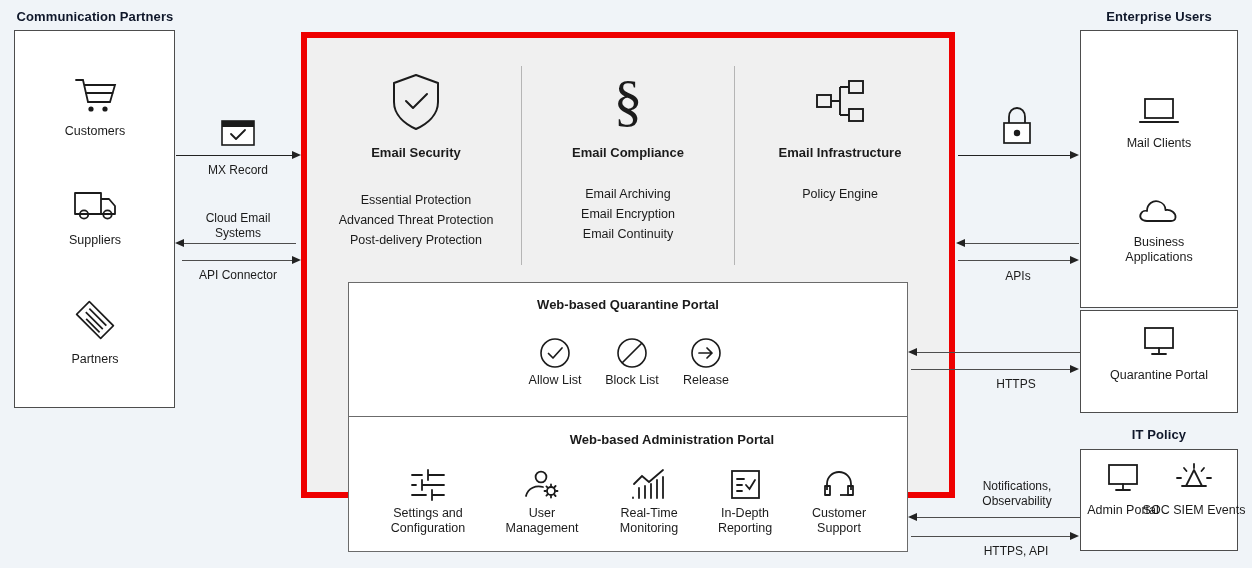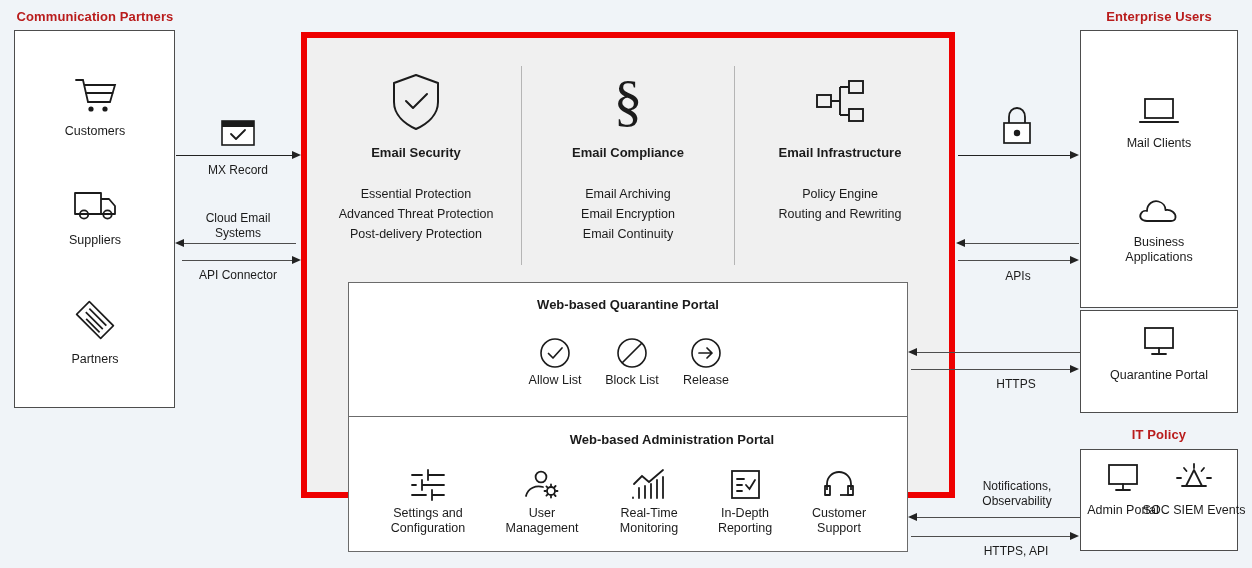--- a/index.html
+++ b/index.html
@@ -6,21 +6,21 @@
   body{
     width:1252px;height:568px;
     background:#f0f4f8;
     font-family:"Liberation Sans", sans-serif;
     color:#1b1b1b;
     overflow:hidden;
     position:relative;
   }
   .abs{position:absolute;}
   .panel-title{
-    font-size:13px;font-weight:bold;color:#b91c1c;text-align:center;
+    font-size:13px;font-weight:bold;color:#0f172a;text-align:center;
     letter-spacing:.1px;white-space:nowrap;
   }
   .box{
     position:absolute;border:1.5px solid #4d4d4d;background:#ffffff;
     box-sizing:border-box;
   }
   .node{position:absolute;text-align:center;width:120px;}
   .node .lbl{font-size:12.5px;line-height:14.5px;margin-top:5px;color:#1b1b1b;}
   .ico{display:block;margin:0 auto;}
   
@@ -128,21 +128,21 @@
 <div class="vdiv" style="left:734px;top:66px;height:199px;"></div>
 
 <div class="pillar" style="left:316px;top:72px;width:200px;">
   <span class="ico">
     <svg width="54" height="60" viewBox="0 0 54 60">
         <path d="M27 3 L49 11 L49 30 C49 43 38 52 27 57 C16 52 5 43 5 30 L5 11 Z" fill="none" stroke="#1b1b1b" stroke-width="2" stroke-linejoin="round"></path>
       <path d="M17 29 L24 36 L38 22" fill="none" stroke="#1b1b1b" stroke-width="2" stroke-linecap="round" stroke-linejoin="round"></path>
       </svg>
   </span>
   <h3 style="margin-top:9px;">Email Security</h3>
-  <ul style="margin-top:24px;text-align:center;">
+  <ul style="margin-top:30px;text-align:center;">
     <li>Essential Protection</li>
     <li>Advanced Threat Protection</li>
     <li>Post-delivery Protection</li>
   </ul>
 </div>
 
 <div class="pillar" style="left:528px;top:72px;width:200px;">
   <span class="ico">
     <svg width="54" height="60" viewBox="0 0 54 60">
         <text x="27" y="48" text-anchor="middle" font-family="Liberation Serif, serif" font-size="58" fill="#1b1b1b">§</text>
@@ -163,21 +163,20 @@
       <rect x="6" y="23" width="14" height="12"></rect>
           <rect x="38" y="9" width="14" height="12"></rect>
           <rect x="38" y="37" width="14" height="12"></rect>
       <path d="M20 29 L29 29 M29 15 L29 43 M29 15 L38 15 M29 43 L38 43"></path>
         </g>
       </svg>
   </span>
   <h3 style="margin-top:9px;">Email Infrastructure</h3>
   <ul style="margin-top:24px;">
     <li>Policy Engine</li>
-    <li>Routing and Rewriting</li>
   </ul>
 </div>
 
 <div id="portal-stack">
   <div class="hdiv" style="top:133px;"></div>
 </div>
 
 <div class="portal-sec-title abs" style="left:348px;top:297px;width:560px;">Web-based Quarantine Portal</div>
 
 <div class="feat" style="left:505px;top:337px;">

